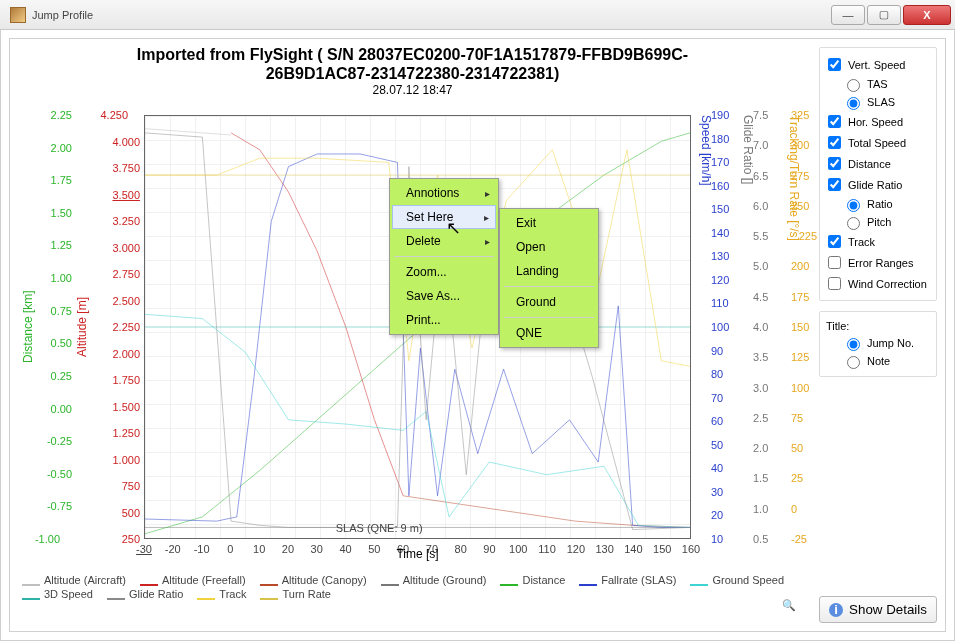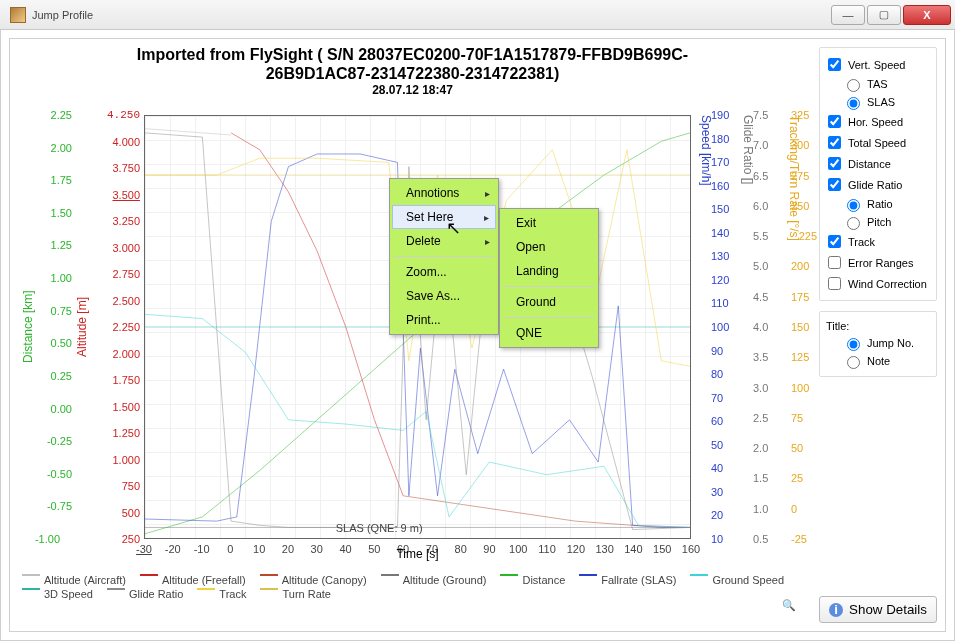--- a/index.html
+++ b/index.html
@@ -67,21 +67,21 @@
   }
   
   .chart-title {
     text-align:center;
     font-weight:bold; font-size:16px;
     padding-top:2px;
     line-height:1.2;
   }
   .chart-subtitle {
     text-align:center;
-    font-weight:bold; font-size:12px;
+    font-weight:normal; font-size:12px;
     margin-bottom:2px;
   }
   
   .plot-wrap {
     position:absolute; top:72px; left:0; right:0; bottom:64px;
   }
   .plot {
     position:absolute;
     left:130px; right:120px; top:0; bottom:24px;
     border:1px solid #666;
@@ -108,21 +108,21 @@
   .ticks span { position:absolute; }
   
   .legend {
     position:absolute; left:8px; right:8px; bottom:2px; height:58px;
     font-size:11px; color:#444;
     display:flex; flex-wrap:wrap; align-content:flex-start;
     gap:2px 14px;
     padding-top:6px;
     border-top:1px solid transparent;
   }
-  .legend-item { display:flex; align-items:flex-start; gap:4px; white-space:nowrap; }
+  .legend-item { display:flex; align-items:flex-end; gap:4px; white-space:nowrap; }
   .swatch { width:18px; height:2px; display:inline-block; }
   .magnifier {
     position:absolute; right:12px; bottom:12px;
     width:20px; height:20px;
     display:flex; align-items:center; justify-content:center;
     color:#888;
   }
   
   .side-panel .group {
     border:1px solid #ddd; padding:6px 4px; border-radius:2px;
@@ -230,21 +230,21 @@
               <span style="top: calc(62.5% - 6px); right: 0px; width: 100%;">1.750</span>
               <span style="top: calc(56.25% - 6px); right: 0px; width: 100%;">2.000</span>
               <span style="top: calc(50% - 6px); right: 0px; width: 100%;">2.250</span>
               <span style="top: calc(43.75% - 6px); right: 0px; width: 100%;">2.500</span>
               <span style="top: calc(37.5% - 6px); right: 0px; width: 100%;">2.750</span>
               <span style="top: calc(31.25% - 6px); right: 0px; width: 100%;">3.000</span>
               <span style="top: calc(25% - 6px); right: 0px; width: 100%;">3.250</span>
               <span style="top: calc(18.75% - 6px); right: 0px; width: 100%; text-decoration: underline;">3.500</span>
               <span style="top: calc(12.5% - 6px); right: 0px; width: 100%;">3.750</span>
               <span style="top: calc(6.25% - 6px); right: 0px; width: 100%;">4.000</span>
-              <span style="top: calc(0% - 6px); right: 0px; width: 100%; font-family: Liberation Mono, monospace;">4.250</span>
+              <span style="top: calc(0% - 6px); right: 12px; width: 100%;">4.250</span>
             </div>
           <div class="ticks" id="ticks-speed" style="right:74px; top:0; bottom:24px; width:26px; color:#2a3fcc; text-align:left;">
               <span style="top: calc(100% - 6px); left: 0px; width: 100%;">10</span>
               <span style="top: calc(94.4444% - 6px); left: 0px; width: 100%;">20</span>
               <span style="top: calc(88.8889% - 6px); left: 0px; width: 100%;">30</span>
               <span style="top: calc(83.3333% - 6px); left: 0px; width: 100%;">40</span>
               <span style="top: calc(77.7778% - 6px); left: 0px; width: 100%;">50</span>
               <span style="top: calc(72.2222% - 6px); left: 0px; width: 100%;">60</span>
               <span style="top: calc(66.6667% - 6px); left: 0px; width: 100%;">70</span>
               <span style="top: calc(61.1111% - 6px); left: 0px; width: 100%;">80</span>

